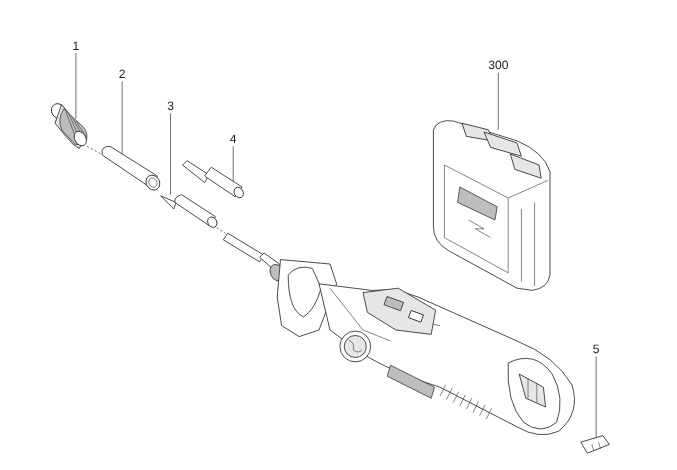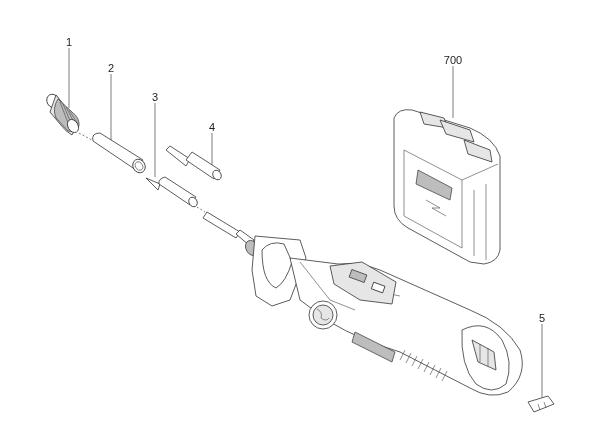--- a/index.html
+++ b/index.html
@@ -114,14 +114,14 @@
       <line class="thin" x1="474" y1="190" x2="474" y2="256"></line>
       <line class="thin" x1="486" y1="184" x2="486" y2="260"></line>
     </g>
   </svg>
 
   <span class="callout" style="left:69px; top:36px;">1</span>
   <span class="callout" style="left:111px; top:62px;">2</span>
   <span class="callout" style="left:155px; top:91px;">3</span>
   <span class="callout" style="left:212px; top:121px;">4</span>
   <span class="callout" style="left:542px; top:312px;">5</span>
-  <span class="callout" style="left:453px; top:54px;">700</span>
+  <span class="callout" style="left:453px; top:54px;">300</span>
 </div>
 
 </body></html>

